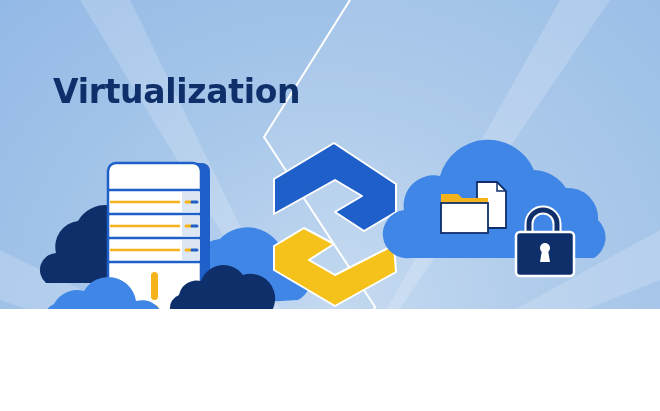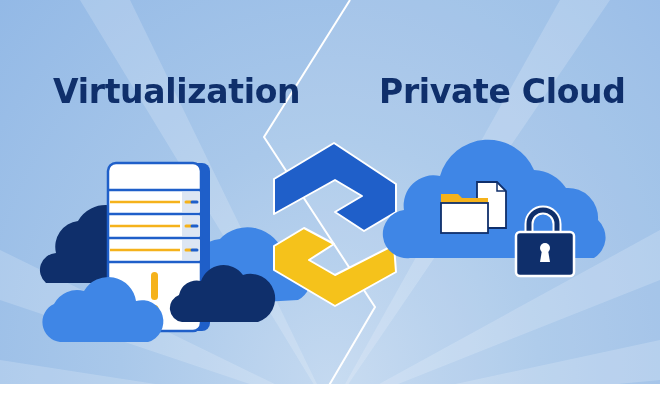--- a/index.html
+++ b/index.html
@@ -1,17 +1,17 @@
 <!DOCTYPE html>
 <html><head>
 <meta charset="utf-8">
 <style>
   html, body { margin:0; padding:0; }
   body { width:660px; height:411px; overflow:hidden; font-family:"DejaVu Sans", sans-serif; }
-  .stage { position:relative; width:660px; height:384px; overflow:hidden;
+  .stage { position:relative; width:660px; height:309px; overflow:hidden;
     background: radial-gradient(ellipse at 50% 100%, #c4d9f0 0%, #a9c8ea 45%, #93b9e6 100%); }
   .stage svg.art { position:absolute; left:0; top:0; }
   .title { position:absolute; top:72px; font-weight:bold; font-size:33px; color:#0f2f6b; letter-spacing:-0.3px;
     font-family:"DejaVu Sans", sans-serif; white-space:nowrap; }
   .title.left { left:53px; }
   .title.right { left:379px; }
 </style>
 </head>
 <body>
 
@@ -98,14 +98,13 @@
     <g>
       <path d="M529,234 v-10 a14,14 0 0 1 28,0 v10" fill="none" stroke="#ffffff" stroke-width="9"></path>
       <path d="M529,234 v-10 a14,14 0 0 1 28,0 v10" fill="none" stroke="#0f2f6b" stroke-width="5"></path>
       <rect x="516" y="232" width="58" height="44" rx="4" fill="#0f2f6b" stroke="#ffffff" stroke-width="2.5"></rect>
       <circle cx="545" cy="248" r="5" fill="#ffffff"></circle>
       <path d="M542,250 h6 l2,12 h-10 z" fill="#ffffff"></path>
     </g>
   </svg>
 
   <div class="title left">Virtualization</div>
-  <div class="title right">Private Cloud</div>
 </div>
 
 </body></html>

